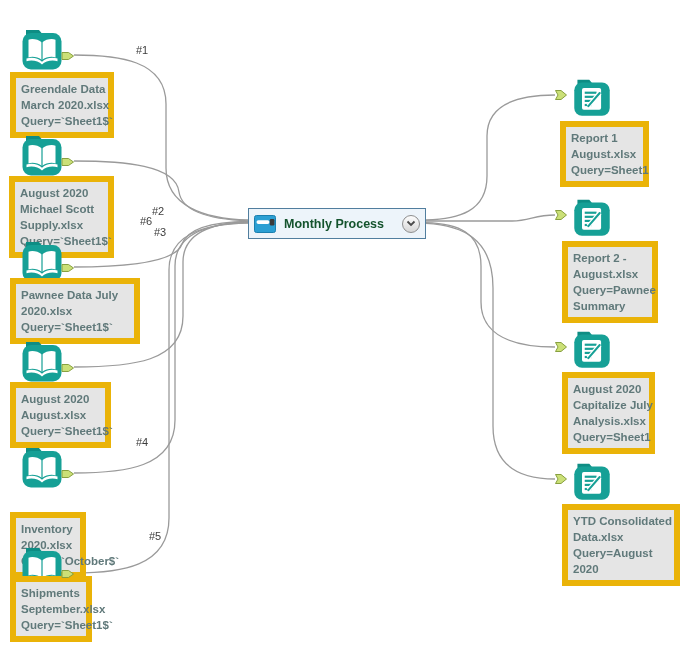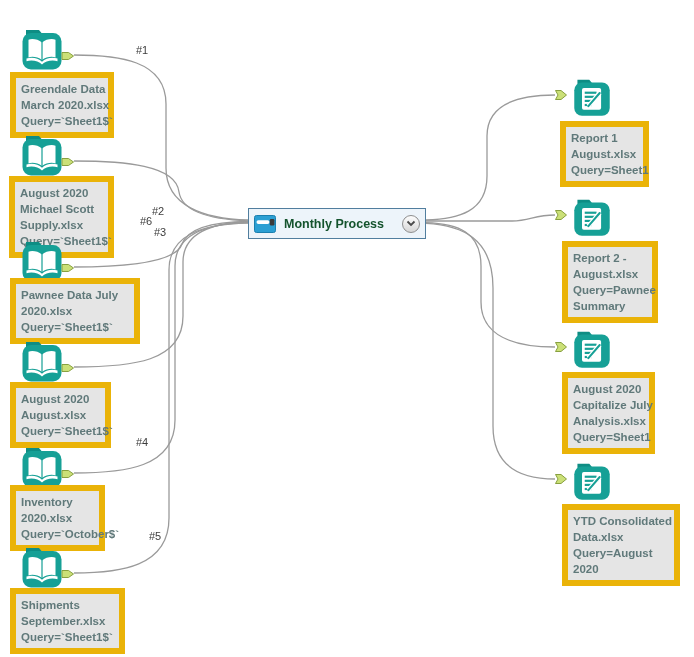--- a/index.html
+++ b/index.html
@@ -140,33 +140,33 @@
     <div>August.xlsx</div>
     <div>Query=`Sheet1$`</div>
   </div>
 
 <svg class="tool-icon" style="left:20px;top:446px" width="44" height="44">
     <use href="#sym-input"></use>
   </svg>
 <svg class="anchor" style="left:61px;top:467px" width="14" height="14">
     <use href="#sym-anchor-out"></use>
   </svg>
-<div class="annotation" style="left:10px;top:485px;width:95px">
+<div class="annotation" style="left:10px;top:512px;width:76px">
     <div>Inventory</div>
     <div>2020.xlsx</div>
     <div>Query=`October$`</div>
   </div>
 
 <svg class="tool-icon" style="left:20px;top:546px" width="44" height="44">
     <use href="#sym-input"></use>
   </svg>
 <svg class="anchor" style="left:61px;top:567px" width="14" height="14">
     <use href="#sym-anchor-out"></use>
   </svg>
-<div class="annotation" style="left:10px;top:588px;width:115px">
+<div class="annotation" style="left:10px;top:576px;width:82px">
     <div>Shipments</div>
     <div>September.xlsx</div>
     <div>Query=`Sheet1$`</div>
   </div>
 
 <div class="process-box">
   <svg width="22" height="18" style="margin-left:5px">
       <use href="#sym-macro"></use>
     </svg>
   <span class="process-label">Monthly Process</span>

